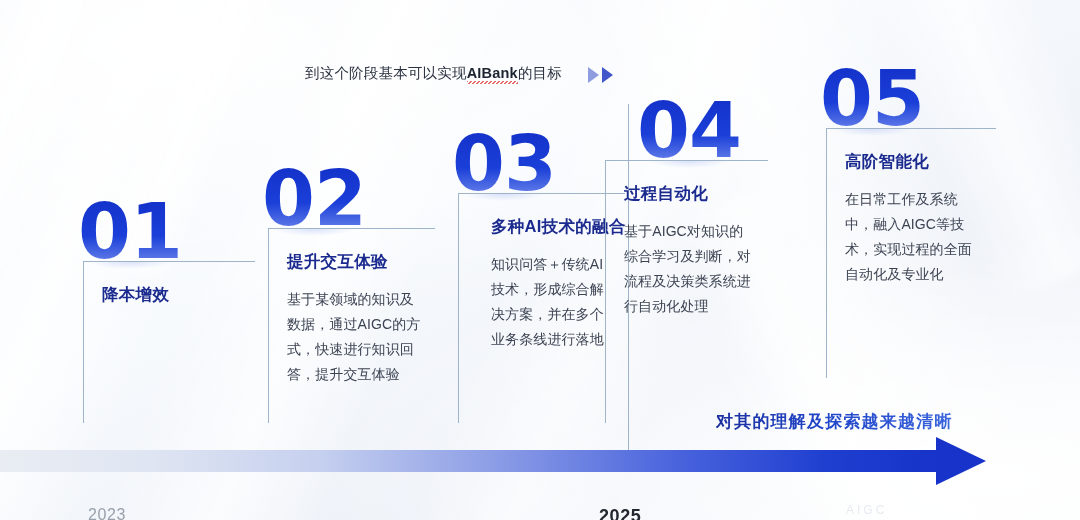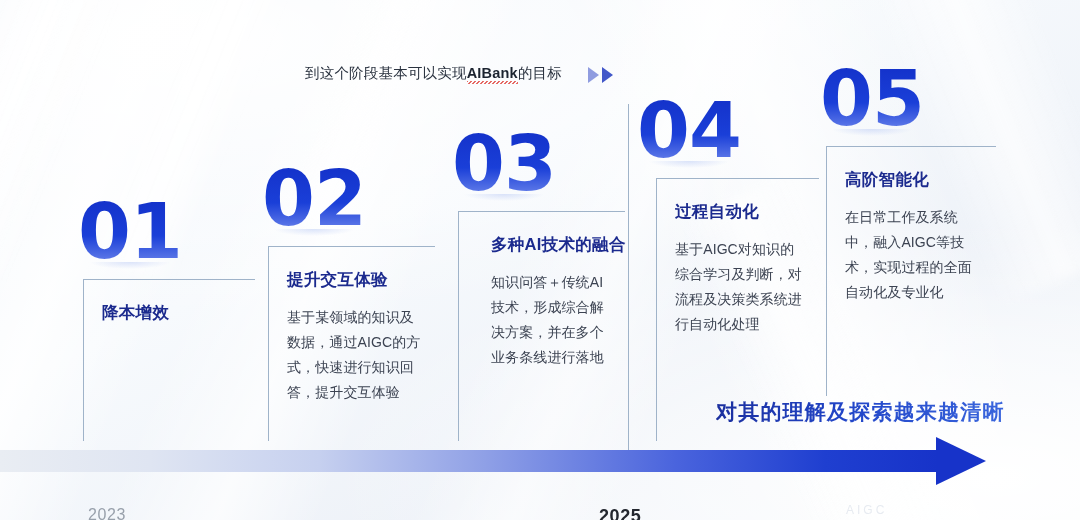--- a/index.html
+++ b/index.html
@@ -38,21 +38,20 @@
     white-space:nowrap;
   }
   .num::after{content:"";position:absolute;left:4px;right:4px;bottom:-2px;height:10px;
     background:radial-gradient(60% 100% at 50% 0%,rgba(190,205,245,.55),rgba(255,255,255,0) 70%);}
 
   
   .card{position:absolute;box-sizing:border-box;
     border-top:1.4px solid #9fb3c9;
     border-left:1.4px solid #9fb3c9;
     padding:22px 14px 0 18px;
-    margin-top:18px;
   }
   .card .c-title{
     font-size:16.5px;font-weight:700;color:#1b2a8e;letter-spacing:.3px;
     margin:0 0 14px 0;white-space:nowrap;
   }
   .card .c-body{
     font-size:14px;color:#3c4352;line-height:1.78;letter-spacing:.1px;
     margin:0;
   }
 
@@ -66,23 +65,23 @@
   .annot b::after{
     content:"";position:absolute;left:0;right:0;bottom:-3px;height:3px;
     background-image:repeating-linear-gradient(135deg,#e2504a 0 1.4px,rgba(0,0,0,0) 1.4px 2.8px);
     opacity:.85;
   }
   .chev{position:absolute;display:flex;gap:3px;align-items:center;}
   .chev i{width:0;height:0;border-left:11px solid #4257c9;border-top:8px solid transparent;border-bottom:8px solid transparent;display:block;}
   .chev i:first-child{opacity:.58;}
 
   
-  .tagline{position:absolute;font-size:21px;font-weight:700;letter-spacing:1.2px;white-space:nowrap;
+  .tagline{position:absolute;font-size:17px;font-weight:700;letter-spacing:1.2px;white-space:nowrap;
     background:linear-gradient(95deg,#1b2f9e 0%,#2145c8 45%,#3a66dd 100%);
-    -webkit-background-clip:text;background-clip:text;color:transparent;-webkit-text-fill-color:transparent;}
+    -webkit-background-clip:text;background-clip:text;color:transparent;margin-top:12px;-webkit-text-fill-color:transparent;}
 
   
   .axis{position:absolute;left:0;top:450px;height:22px;width:938px;
     background:linear-gradient(90deg,#e9edf3 0%,#dfe5f2 16%,#c6d0ef 34%,#8e9fe6 52%,#4a64dd 72%,#1f3fd0 88%,#1733c9 100%);
   }
   .axis-head{position:absolute;left:936px;top:437px;width:0;height:0;
     border-left:50px solid #1733c9;border-top:24px solid transparent;border-bottom:24px solid transparent;}
   .yr{position:absolute;top:478px;white-space:nowrap;margin-top:28px;}
   .yr.y2023{left:88px;font-size:16px;color:#98a0ab;font-weight:400;letter-spacing:.6px;}
   .yr.y2025{left:599px;font-size:18px;color:#23272f;font-weight:700;letter-spacing:.6px;}
@@ -121,21 +120,21 @@
     <p class="c-body">基于某领域的知识及数据，通过AIGC的方式，快速进行知识回答，提升交互体验</p>
   </div>
 
   <div class="num" style="left:452px;top:126px;">03</div>
   <div class="card" style="left:458px;top:193px;width:167px;height:230px;padding-left:32px;">
     <p class="c-title">多种AI技术的融合</p>
     <p class="c-body">知识问答＋传统AI技术，形成综合解决方案，并在多个业务条线进行落地</p>
   </div>
 
   <div class="num" style="left:637px;top:93px;">04</div>
-  <div class="card" style="left:656px;top:160px;width:163px;height:263px;">
+  <div class="card" style="left:605px;top:160px;width:163px;height:263px;">
     <p class="c-title">过程自动化</p>
     <p class="c-body">基于AIGC对知识的综合学习及判断，对流程及决策类系统进行自动化处理</p>
   </div>
 
   <div class="num" style="left:820px;top:61px;">05</div>
   <div class="card" style="left:826px;top:128px;width:170px;height:250px;">
     <p class="c-title">高阶智能化</p>
     <p class="c-body">在日常工作及系统中，融入AIGC等技术，实现过程的全面自动化及专业化</p>
   </div>
 

